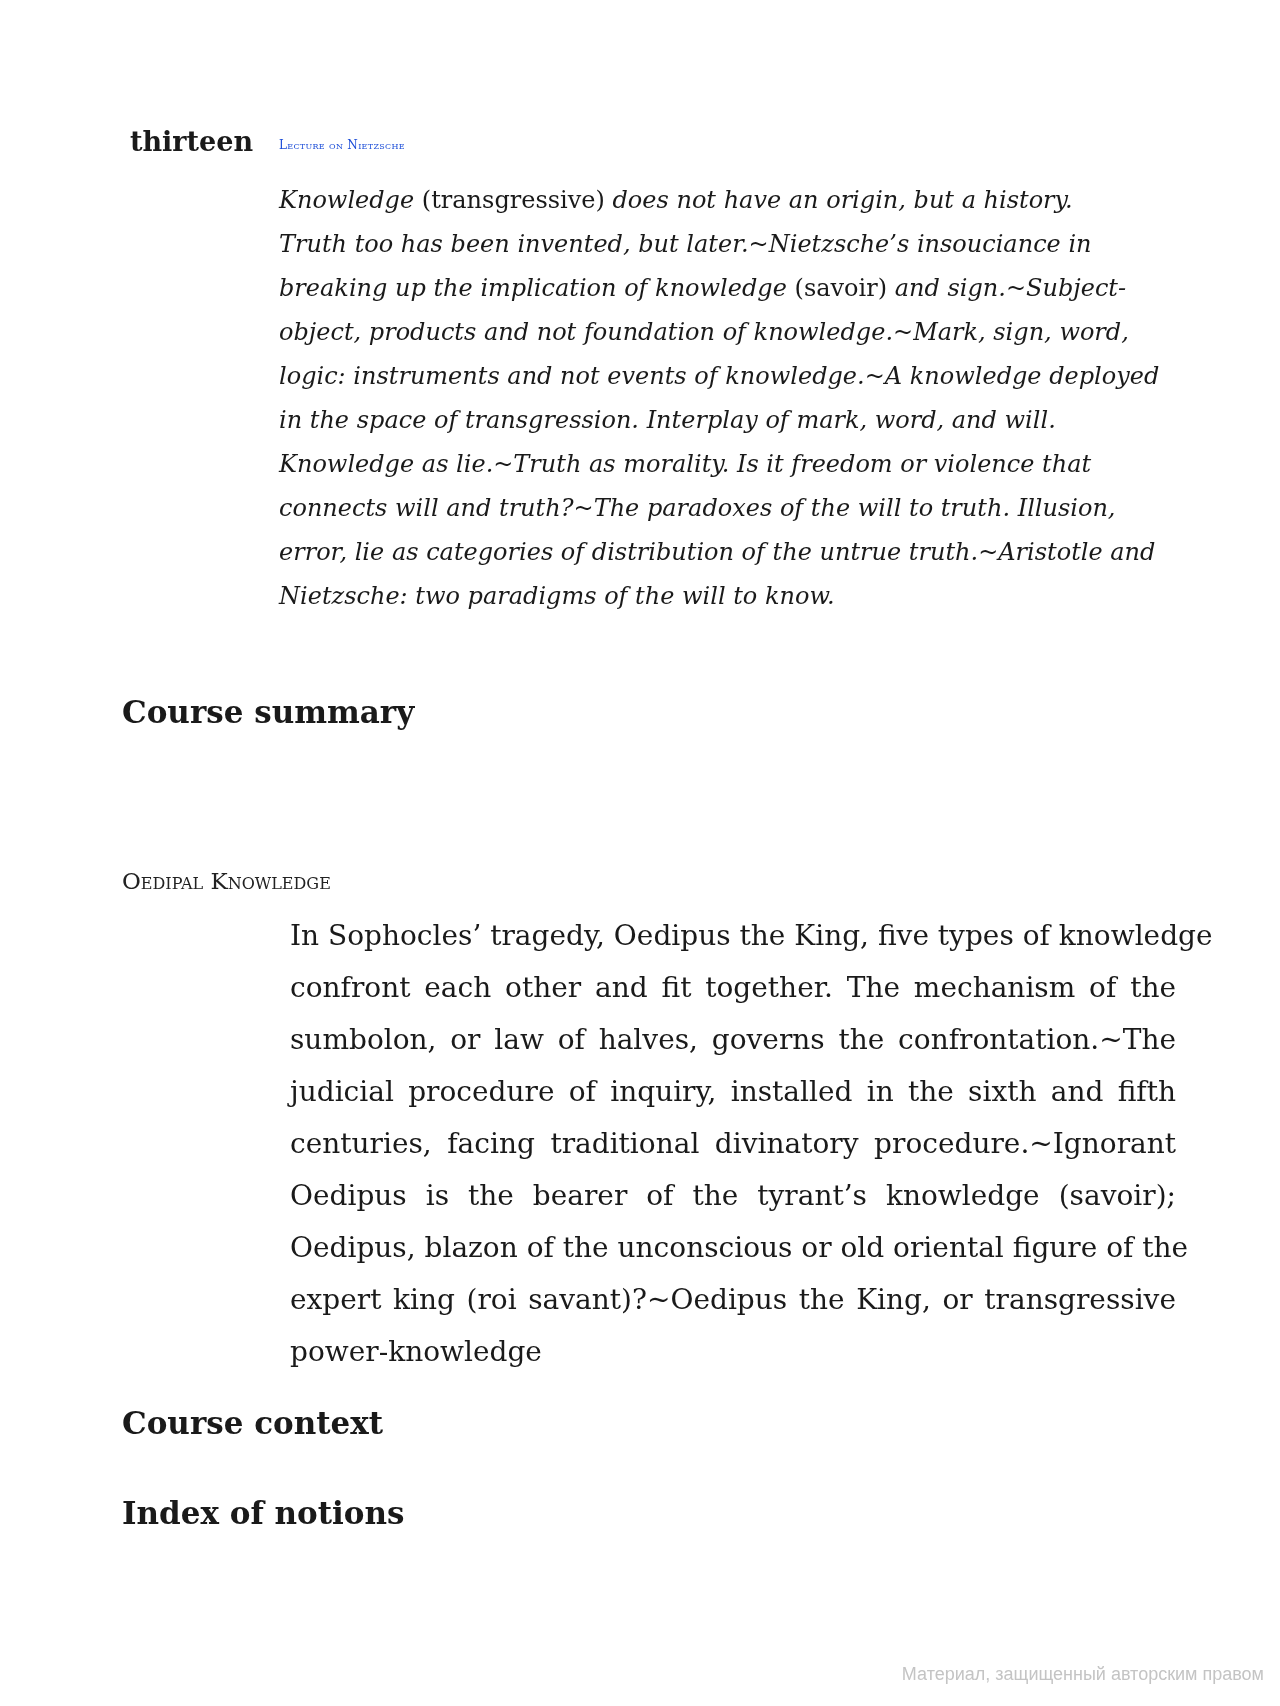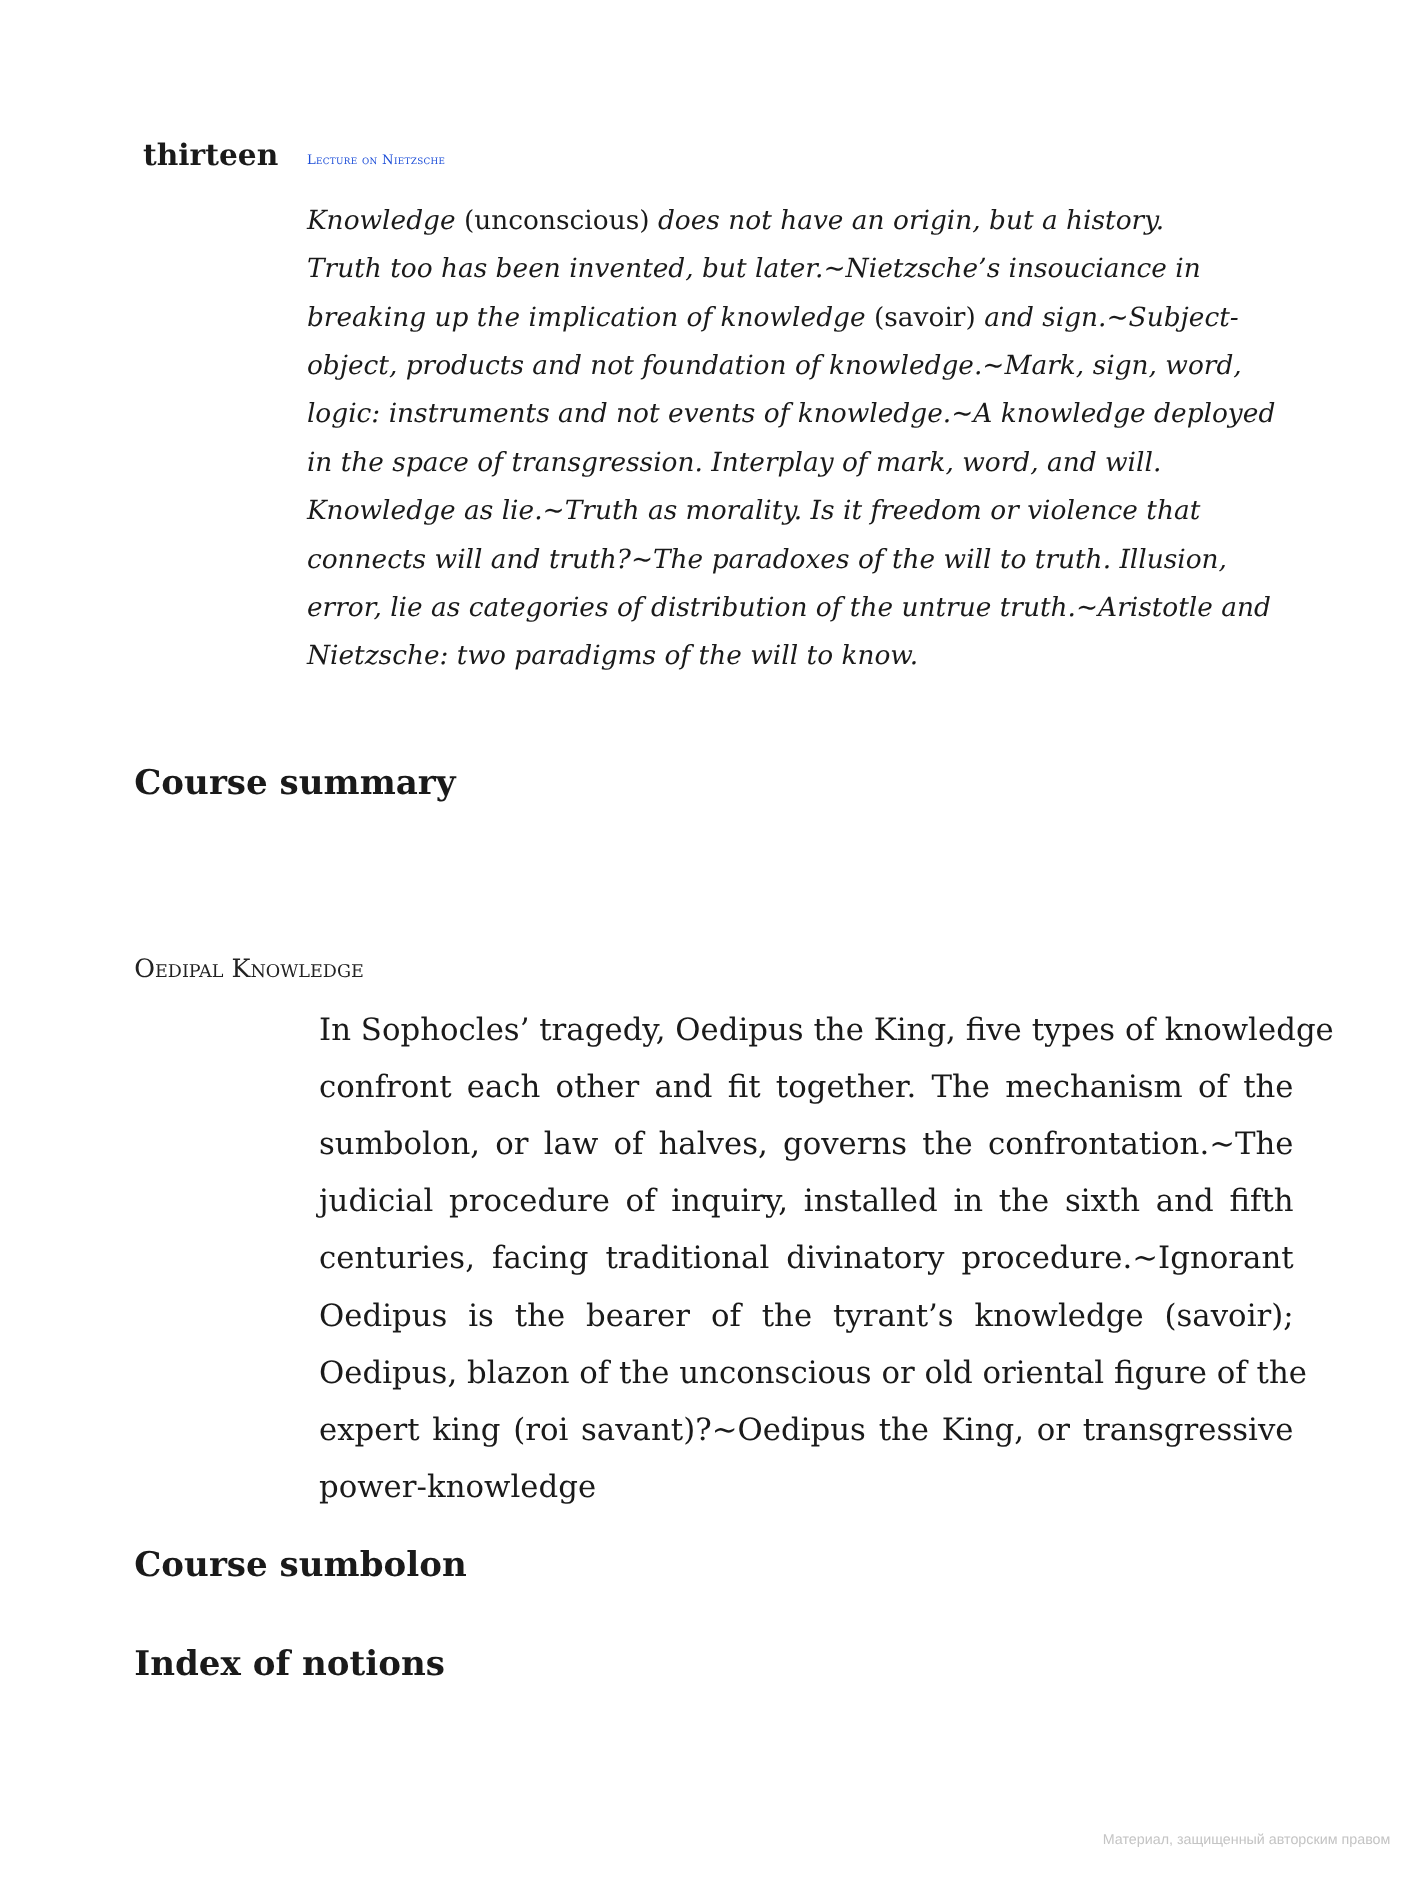--- a/index.html
+++ b/index.html
@@ -9,30 +9,30 @@
   .chapter-num { left: 130px; top: 126px; font-size: 27px; font-weight: bold; }
   .lecture-title { left: 279px; top: 138px; font-size: 12px; font-variant: small-caps; letter-spacing: 0.3px; color: #1d4ed8; }
   .para1 { left: 279px; top: 178px; width: 900px; font-size: 24px; line-height: 44px; font-style: italic; }
   .para1 .line { display: block; white-space: nowrap; }
   .roman { font-style: normal; }
   .h-section { left: 122px; font-size: 31px; font-weight: bold; }
   .oedipal-title { left: 122px; top: 868px; font-size: 23px; font-variant: small-caps; color: #222; }
   .para2 { left: 290px; top: 910px; width: 886px; font-size: 28px; line-height: 52px; }
   .para2 .line { display: block; text-align: justify; text-align-last: justify; white-space: nowrap; }
   .para2 .line.last { text-align-last: left; }
-  .watermark { right: 16px; top: 1664px; font-family: "Liberation Sans", sans-serif; font-size: 13px; color: #c4c4c4; }
+  .watermark { right: 16px; top: 1664px; font-family: "Liberation Sans", sans-serif; font-size: 18px; color: #c4c4c4; }
 </style>
 </head>
 <body>
 
 <div class="abs chapter-num">thirteen</div>
 <div class="abs lecture-title">Lecture on Nietzsche</div>
 
 <div class="abs para1" id="para1">
-    <span class="line"><span>Knowledge </span><span class="roman">(unconscious)</span><span> does not have an origin, but a history.</span></span>
+    <span class="line"><span>Knowledge </span><span class="roman">(transgressive)</span><span> does not have an origin, but a history.</span></span>
     <span class="line"><span>Truth too has been invented, but later.~Nietzsche’s insouciance in</span></span>
     <span class="line"><span>breaking up the implication of knowledge </span><span class="roman">(savoir)</span><span> and sign.~Subject-</span></span>
     <span class="line"><span>object, products and not foundation of knowledge.~Mark, sign, word,</span></span>
     <span class="line"><span>logic: instruments and not events of knowledge.~A knowledge deployed</span></span>
     <span class="line"><span>in the space of transgression. Interplay of mark, word, and will.</span></span>
     <span class="line"><span>Knowledge as lie.~Truth as morality. Is it freedom or violence that</span></span>
     <span class="line"><span>connects will and truth?~The paradoxes of the will to truth. Illusion,</span></span>
     <span class="line"><span>error, lie as categories of distribution of the untrue truth.~Aristotle and</span></span>
     <span class="line"><span>Nietzsche: two paradigms of the will to know.</span></span>
   </div>
@@ -46,16 +46,16 @@
     <span class="line">confront each other and fit together. The mechanism of the</span>
     <span class="line">sumbolon, or law of halves, governs the confrontation.~The</span>
     <span class="line">judicial procedure of inquiry, installed in the sixth and fifth</span>
     <span class="line">centuries, facing traditional divinatory procedure.~Ignorant</span>
     <span class="line">Oedipus is the bearer of the tyrant’s knowledge (savoir);</span>
     <span class="line">Oedipus, blazon of the unconscious or old oriental figure of the</span>
     <span class="line">expert king (roi savant)?~Oedipus the King, or transgressive</span>
     <span class="line last">power-knowledge</span>
   </div>
 
-<div class="abs h-section" style="top:1405px">Course sumbolon</div>
+<div class="abs h-section" style="top:1405px">Course context</div>
 <div class="abs h-section" style="top:1495px">Index of notions</div>
 
 <div class="abs watermark">Материал, защищенный авторским правом</div>
 
 </body></html>

